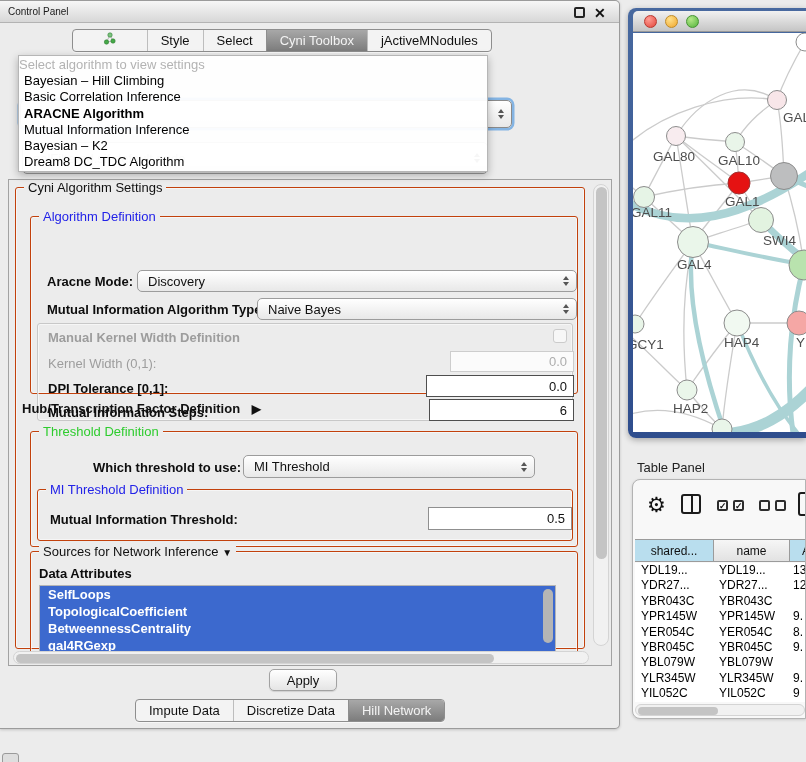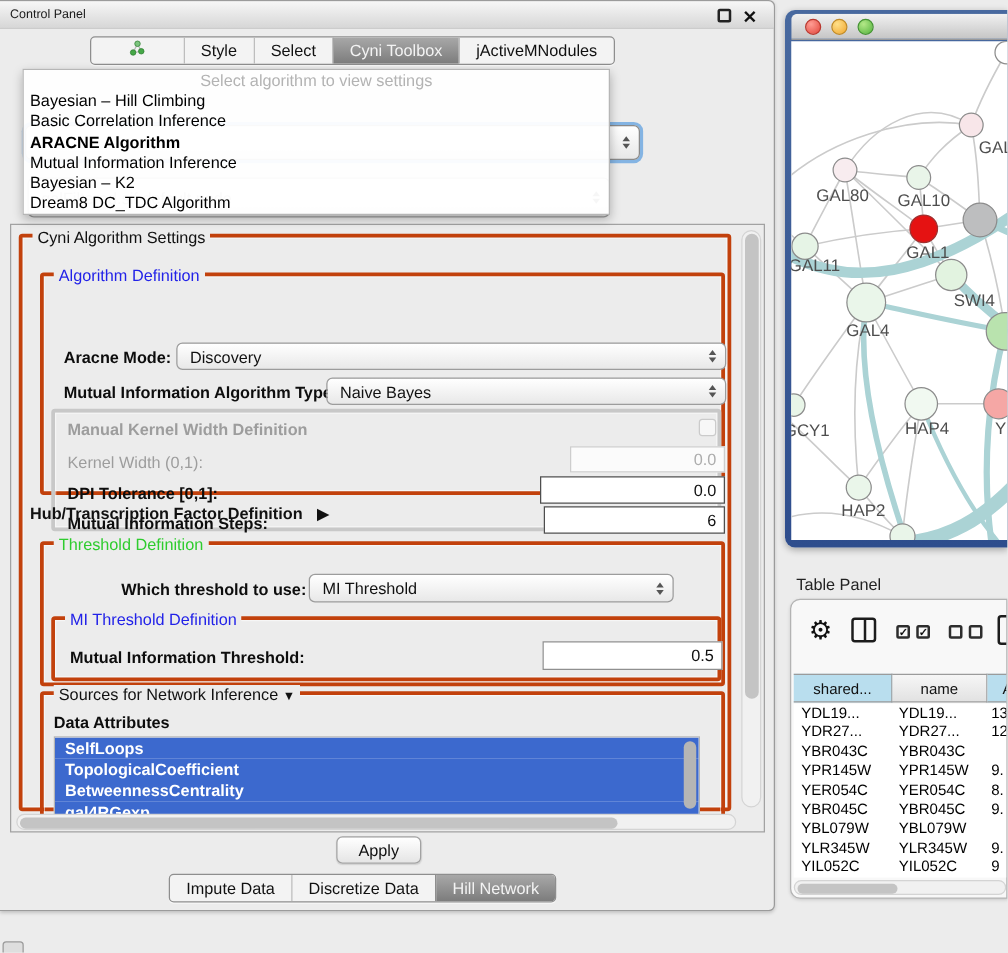--- a/index.html
+++ b/index.html
@@ -37,36 +37,36 @@
             border-bottom:4.5px solid #555; }
   .tri-dn { width:0; height:0; border-left:3.5px solid transparent; border-right:3.5px solid transparent;
             border-top:4.5px solid #555; }
   .fld { position:absolute; background:#fff; border:1px solid #4e4e4e;
          display:flex; align-items:center; justify-content:flex-end; padding-right:6px; font-size:13px; }
   .fld.dis { border-color:#cdcdcd; background:#fbfbfb; color:#adadad; }
   .flabel { position:absolute; font-weight:bold; font-size:13px; color:#0d0d0d; white-space:nowrap; }
   .flabel.dis { color:#9d9d9d; }
 
   
-  .gbox { position:absolute; border:3px solid #c2410c; border-radius:3px;
+  .gbox { position:absolute; border:1px solid #c2410c; border-radius:3px;
           box-shadow:inset 0 0 0 1px rgba(255,255,255,.55);padding-left:25px; }
   .legend { position:absolute; top:-8px; left:8px; background:#ececec; padding:0 4px;
             font-size:13px; white-space:nowrap; }
   .legend.blue  { color:#2222e8; }
   .legend.green { color:#2ecc2e;text-align:center; }
 
   
   .sb-track { position:absolute; background:#f1f1f1; border:1px solid #d4d4d4; border-radius:8px; }
   .sb-thumb { position:absolute; background:#c4c4c4; border-radius:6px; }
 
   
   #popup { left:18px; top:55px; width:470px; height:117px; z-index:30;
            background:rgba(255,255,255,.95); border:1px solid #b6b6b6;
            box-shadow:0 3px 8px rgba(0,0,0,.28); }
-  #popup .prompt { height:17px; line-height:17px; text-align:center; color:#b3b3b3; }
+  #popup .prompt { height:17px; line-height:17px; text-align:left; color:#b3b3b3; }
   #popup .mi { height:16.3px; line-height:16.3px; padding-left:5px; color:#000; }
   #popup .mi.bold { font-weight:bold; }
 
   
   .attr-item { height:17px; line-height:17px; padding-left:8px; background:#3c69ce; color:#fff; font-size:13px; }
 
   
   .btn { position:absolute; border:1px solid #a2a2a2; border-radius:5px;
          background:linear-gradient(#ffffff,#e5e5e5); text-align:center; font-size:13px;
          box-shadow:0 1px 1px rgba(0,0,0,.12); }

